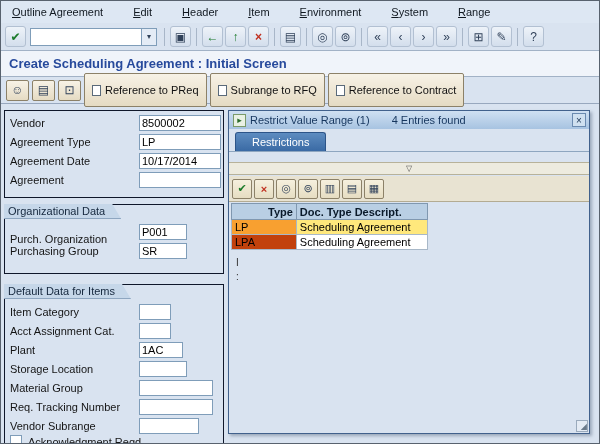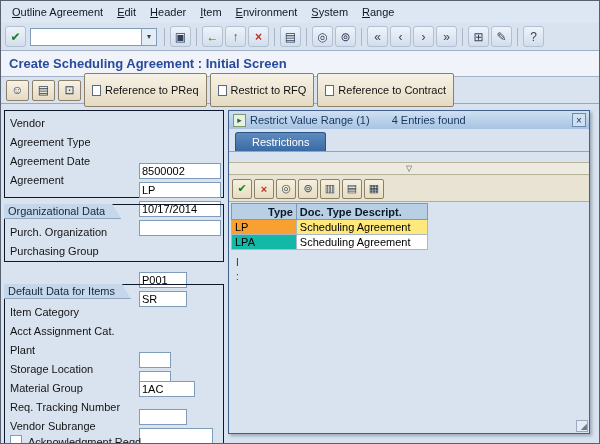--- a/index.html
+++ b/index.html
@@ -4,21 +4,21 @@
 <style>
   * { box-sizing: border-box; }
   html,body { margin:0; padding:0; background:#ffffff; }
   #window {
     position:relative; width:600px; height:444px;
     border:1px solid #58626e; background:#d9e3f0;
     font-family:"Liberation Sans", sans-serif; overflow:hidden;
   }
   
   .menubar { position:absolute; left:0; top:0; right:0; height:22px;
-    display:flex; align-items:center; padding-left:4px; font-size:11px; background:#dde7f3; }
+    display:flex; align-items:center; padding-left:4px; font-size:11px; background:#dde7f3;gap:16px; }
   .menu-item { padding:3px 7px; cursor:default; color:#101820; }
   .menu-item::first-letter { text-decoration:underline; }
   
   .toolbar { position:absolute; left:0; top:22px; right:0; height:28px;
     display:flex; align-items:center; gap:2px; padding-left:4px;
     background:#d9e3f0; border-bottom:1px solid #a2b2c6; }
   .tbbtn { width:21px; height:21px; font-size:12px; line-height:1;
     display:flex; align-items:center; justify-content:center;
     background:linear-gradient(#eef3f9,#d3deec); border:1px solid #b2c0d2;
     border-radius:3px; padding:0; color:#31425a; cursor:default; }
@@ -46,21 +46,21 @@
   .beige.iconb { width:23px; justify-content:center; padding:0; font-size:12px; color:#31425a; }
   .docicon { width:9px; height:11px; background:#ffffff; border:1px solid #5a6a7a; display:inline-block; }
   
   .gbox { position:absolute; border:1px solid #0f172a; }
   .gtitle { position:absolute; top:-1px; left:-1px; height:15px; font-size:11px;
     padding:0 16px 0 4px; background:#c6d7e9; border-bottom:1px solid #8ea6c0;
     clip-path:polygon(0 0, calc(100% - 9px) 0, 100% 100%, 0 100%);
     display:flex; align-items:center; color:#14263c; white-space:nowrap; }
   .flabel { position:absolute; left:5px; font-size:11px; height:16px; line-height:16px; color:#141414; white-space:nowrap; }
   .finput { position:absolute; left:134px; height:16px; border:1px solid #7f9db9;
-    font-size:11px; padding:0 2px; background:#fff; font-family:inherit;margin-top:48px; }
+    font-size:11px; padding:0 2px; background:#fff; font-family:inherit; }
   .cbox { position:absolute; width:12px; height:12px; border:1px solid #7f9db9; background:#fff; }
   
   .popup { position:absolute; left:227px; top:109px; width:362px; height:324px;
     background:#d9e3f0; border:1px solid #41618c; box-shadow:2px 2px 3px rgba(40,60,90,.35); }
   .ptitle { position:absolute; left:0; top:0; right:0; height:18px;
     background:linear-gradient(#cfe0f2,#a7c3e1); display:flex; align-items:center;
     padding:0 4px; font-size:11px; color:#16365e; gap:4px; }
   .pticon { width:13px; height:13px; font-size:9px; display:flex; align-items:center;
     justify-content:center; background:#e9f1e4; border:1px solid #7a9a6a; color:#2a6a2a; }
   .pstatus { margin-left:18px; }
@@ -82,21 +82,21 @@
     border:1px solid #8c8168; border-radius:2px; font-size:11px;
     display:flex; align-items:center; justify-content:center; padding:0; color:#31425a; }
   .ptbtn.green { color:#1b7a2a; }
   .ptbtn.red { color:#c03020; font-weight:bold; }
   .ptable { position:absolute; left:2px; top:92px; border-collapse:collapse; font-size:11px; }
   .ptable th { background:#b9cfe4; border:1px solid #8098b0; font-weight:bold;
     text-align:left; padding:1px 3px; height:16px; color:#0a1a2a; }
   .ptable td { border:1px solid #a8b8c8; padding:1px 3px; height:15px; background:#fff; }
   .ptable .c1 { width:38px;padding-left:36px; }
   .ptable .c2 { width:131px; }
-  .ptable td.key { background:#14b8a6; }
+  .ptable td.key { background:#c2410c; }
   .ptable tr.sel td.key { background:#f8a030; }
   .ptable tr.sel td.desc { background:#ffe87c; }
   .stray { position:absolute; left:7px; font-size:10px; color:#333; }
   .grip { position:absolute; right:1px; bottom:1px; width:12px; height:12px;
     display:flex; align-items:flex-end; justify-content:flex-end;
     font-size:8px; color:#6a7a8a; background:#e4ebf4; border:1px solid #9aaabc; }
 </style>
 </head>
 <body>
 
@@ -148,55 +148,55 @@
   <div class="apptb">
     <button class="beige iconb">☺</button>
     <button class="beige iconb">▤</button>
     <button class="beige iconb">⊡</button>
     <button class="beige">
       <span class="docicon"></span>
       <span>Reference to PReq</span>
     </button>
     <button class="beige">
       <span class="docicon"></span>
-      <span>Restrict to RFQ</span>
+      <span>Subrange to RFQ</span>
     </button>
     <button class="beige">
       <span class="docicon"></span>
       <span>Reference to Contract</span>
     </button>
   </div>
 
   <div class="gbox" style="left:3px;top:109px;width:220px;height:88px;">
     <span class="flabel" style="top:4px">Vendor</span>
     <input class="finput" style="top: 4px; width: 82px;" value="8500002">
     <span class="flabel" style="top:23px">Agreement Type</span>
     <input class="finput" style="top: 23px; width: 82px;" value="LP">
     <span class="flabel" style="top:42px">Agreement Date</span>
     <input class="finput" style="top: 42px; width: 82px;" value="10/17/2014">
     <span class="flabel" style="top:61px">Agreement</span>
     <input class="finput" style="top: 61px; width: 82px;" value="">
   </div>
 
-  <div class="gbox" style="left:3px;top:203px;width:220px;height:58px;">
+  <div class="gbox" style="left:3px;top:203px;width:220px;height:70px;">
     <span class="gtitle">Organizational Data</span>
-    <span class="flabel" style="top:19px">Purch. Organization</span>
+    <span class="flabel" style="top:26px">Purch. Organization</span>
     <input class="finput" style="top: 19px; width: 48px;" value="P001">
     <span class="flabel" style="top:38px">Purchasing Group</span>
     <input class="finput" style="top: 38px; width: 48px;" value="SR">
   </div>
 
   <div class="gbox" style="left:3px;top:283px;width:220px;height:161px;">
     <span class="gtitle">Default Data for Items</span>
     <span class="flabel" style="top:19px">Item Category</span>
     <input class="finput" style="top: 19px; width: 32px;" value="">
     <span class="flabel" style="top:38px">Acct Assignment Cat.</span>
     <input class="finput" style="top: 38px; width: 32px;" value="">
     <span class="flabel" style="top:57px">Plant</span>
-    <input class="finput" style="top: 48px; width: 56px;" value="1AC">
+    <input class="finput" style="top: 57px; width: 44px;" value="1AC">
     <span class="flabel" style="top:76px">Storage Location</span>
     <input class="finput" style="top: 76px; width: 48px;" value="">
     <span class="flabel" style="top:95px">Material Group</span>
     <input class="finput" style="top: 95px; width: 74px;" value="">
     <span class="flabel" style="top:114px">Req. Tracking Number</span>
     <input class="finput" style="top: 114px; width: 74px;" value="">
     <span class="flabel" style="top:133px">Vendor Subrange</span>
     <input class="finput" style="top: 133px; width: 60px;" value="">
     <span class="cbox" style="left:5px;top:150px"></span>
     <span class="flabel" style="left:23px;top:149px">Acknowledgment Reqd</span>

